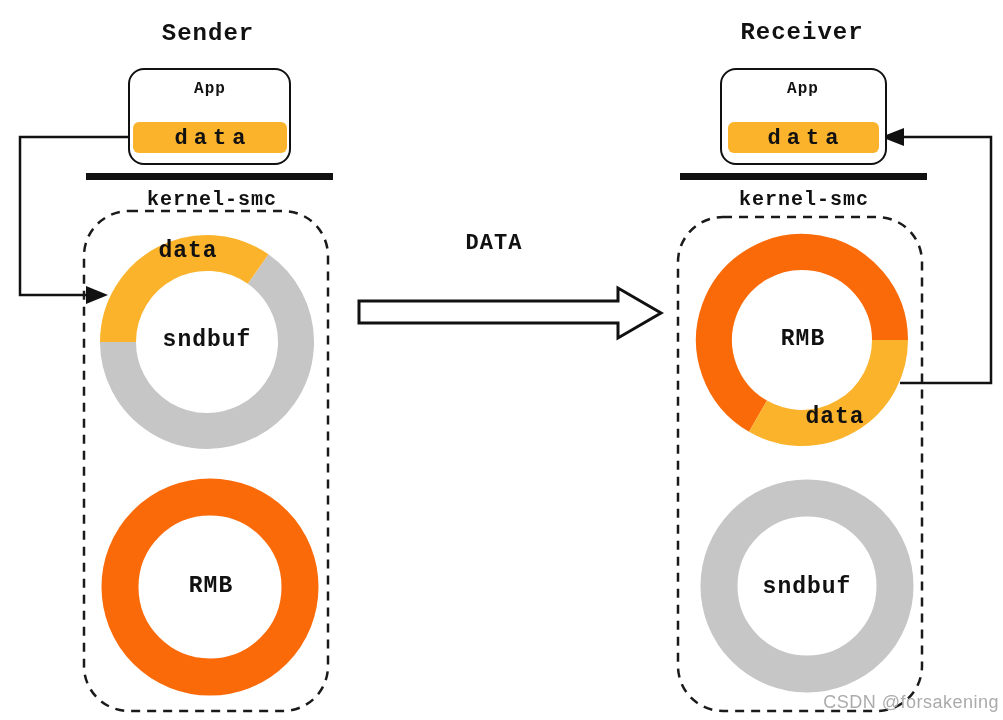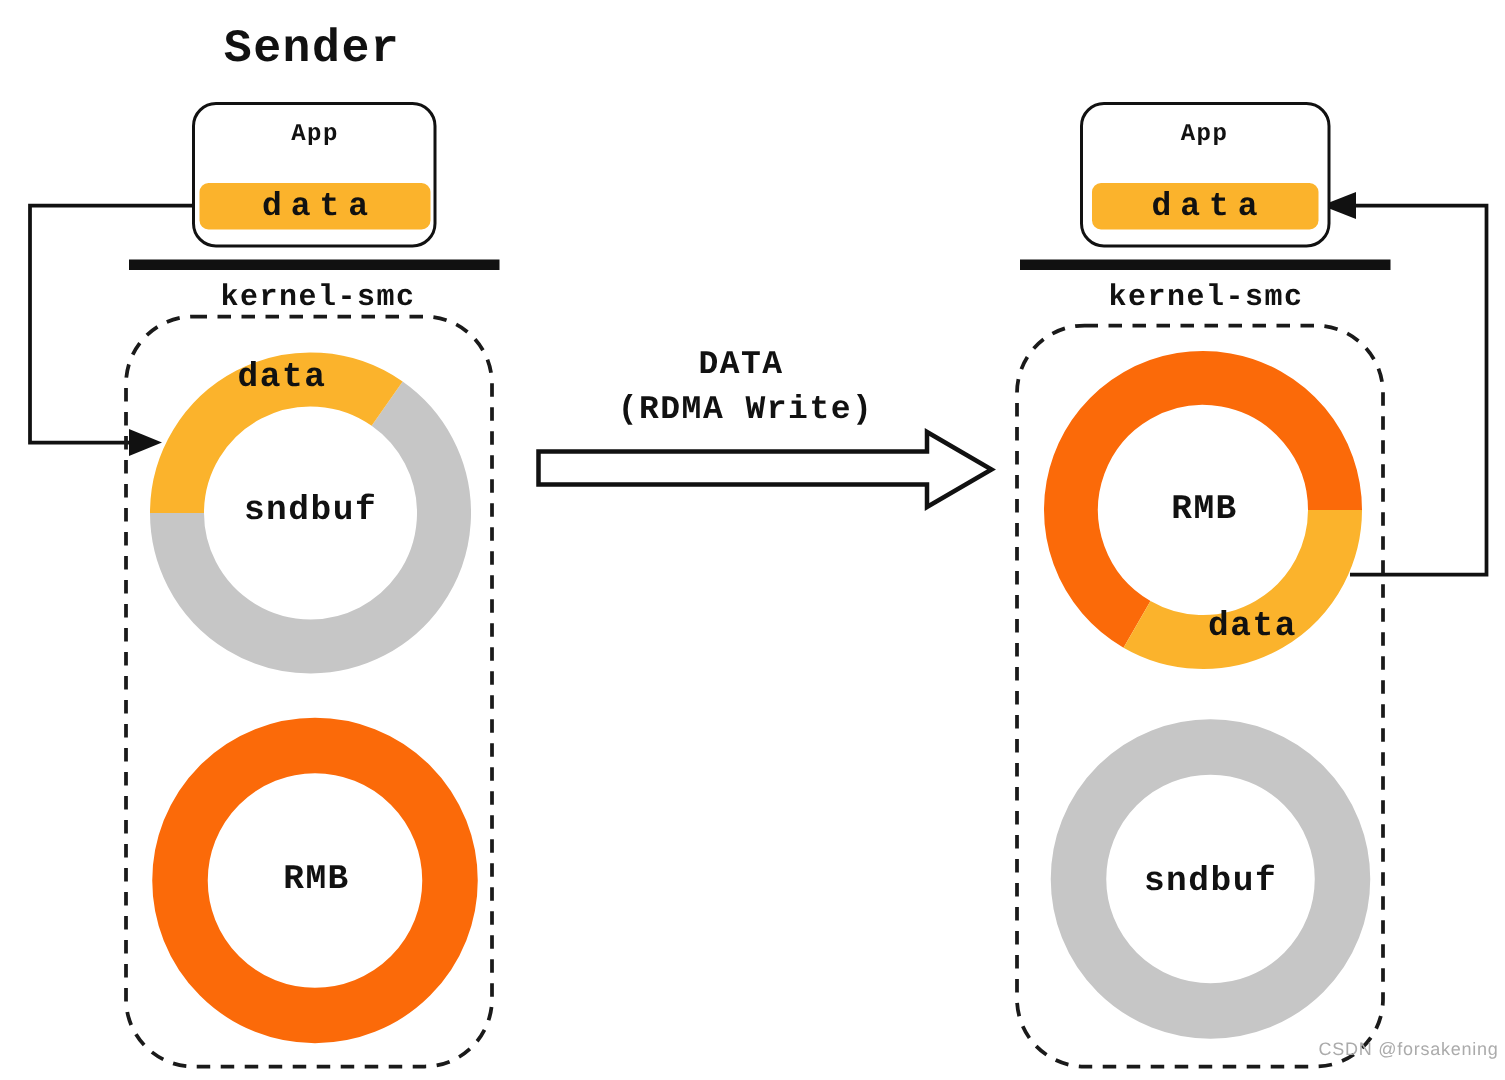--- a/index.html
+++ b/index.html
@@ -5,21 +5,21 @@
   html,body { margin:0; padding:0; background:#ffffff; }
   #canvas {
     position:relative; width:1003px; height:720px; background:#ffffff;
     overflow:hidden;
   }
   .mono {
     font-family:"Liberation Mono","DejaVu Sans Mono",monospace;
     font-weight:600; color:#111111; letter-spacing:1px;
   }
   .center { position:absolute; transform:translate(-50%,-50%); white-space:nowrap; }
-  .title { font-size:31px; }
+  .title { font-size:24px; }
   .app-box {
     position:absolute; border:2.5px solid #111111; border-radius:16px;
     background:#ffffff; box-sizing:border-box;
   }
   .app-label { font-size:16px; }
   .data-chip {
     position:absolute; background:var(--amber); border-radius:6px;
   }
   .chip-label { font-size:22px; letter-spacing:6px; }
   .kbar { position:absolute; height:7px; background:var(--ink); }
@@ -31,21 +31,21 @@
   .connector { fill:none; stroke:var(--ink); stroke-width:2.5; }
   .arrowhead { fill:var(--ink); stroke:none; }
   .arc-amber { fill:none; stroke:var(--amber); stroke-width:36; }
   .arc-gray  { fill:none; stroke:var(--gray);  stroke-width:36; }
   .arc-orange{ fill:none; stroke:var(--orange);stroke-width:36; }
   .ring-orange { fill:none; stroke:var(--orange); stroke-width:37; }
   .ring-gray   { fill:none; stroke:var(--gray);   stroke-width:37; }
   .big-arrow { fill:#ffffff; stroke:var(--ink); stroke-width:3; stroke-linejoin:miter; }
   .watermark {
     position:absolute; right:4px; top:692px;
-    font-family:"Liberation Sans",sans-serif; font-size:12px;
+    font-family:"Liberation Sans",sans-serif; font-size:18px;
     color:var(--watermark); letter-spacing:0.5px;
   }
 </style>
 </head>
 <body>
 
 <div id="canvas">
 
   <svg id="graphics" width="1003" height="720" viewBox="0 0 1003 720">
 
@@ -79,22 +79,22 @@
   <div class="center mono chip-label" style="left:213px; top:138px;">data</div>
 
   <div class="kbar" style="left:86px; top:173px; width:247px;"></div>
   <div class="center mono kernel-label" style="left:212px; top:199px;">kernel-smc</div>
 
   <div class="center mono ring-label" style="left:188px; top:251px;">data</div>
   <div class="center mono ring-label" style="left:207px; top:340px;">sndbuf</div>
   <div class="center mono ring-label" style="left:211px; top:586px;">RMB</div>
 
   <div class="center mono transfer-label" style="left:494px; top:243px;">DATA</div>
-  <div class="center mono transfer-label" style="left:497px; top:273px;">(RDMA Write)</div>
 
+  <div class="center mono title" style="left:802px; top:32px;">Receiver</div>
 
   <div class="app-box" style="left:720px; top:68px; width:167px; height:97px;"></div>
   <div class="center mono app-label" style="left:803px; top:89px;">App</div>
   <div class="data-chip" style="left:728px; top:122px; width:151px; height:31px;"></div>
   <div class="center mono chip-label" style="left:806px; top:138px;">data</div>
 
   <div class="kbar" style="left:680px; top:173px; width:247px;"></div>
   <div class="center mono kernel-label" style="left:804px; top:199px;">kernel-smc</div>
 
   <div class="center mono ring-label" style="left:803px; top:339px;">RMB</div>

